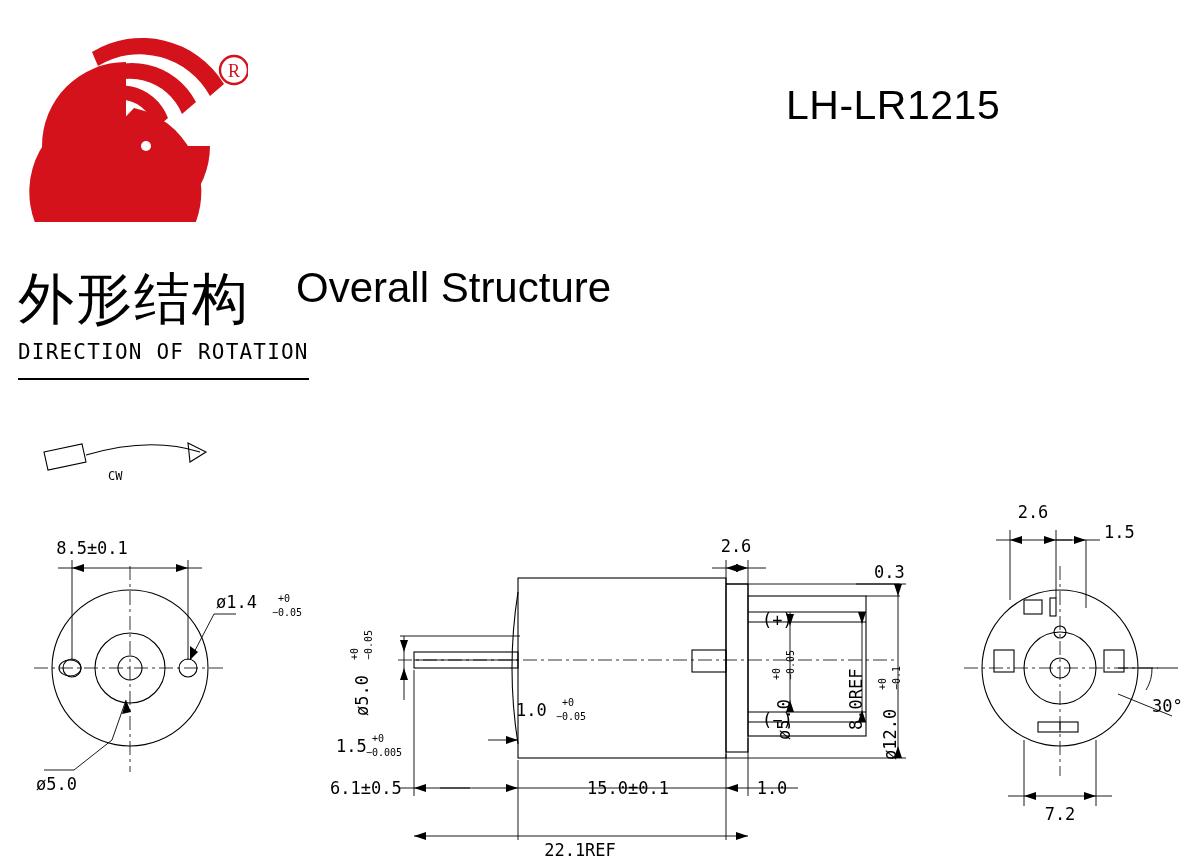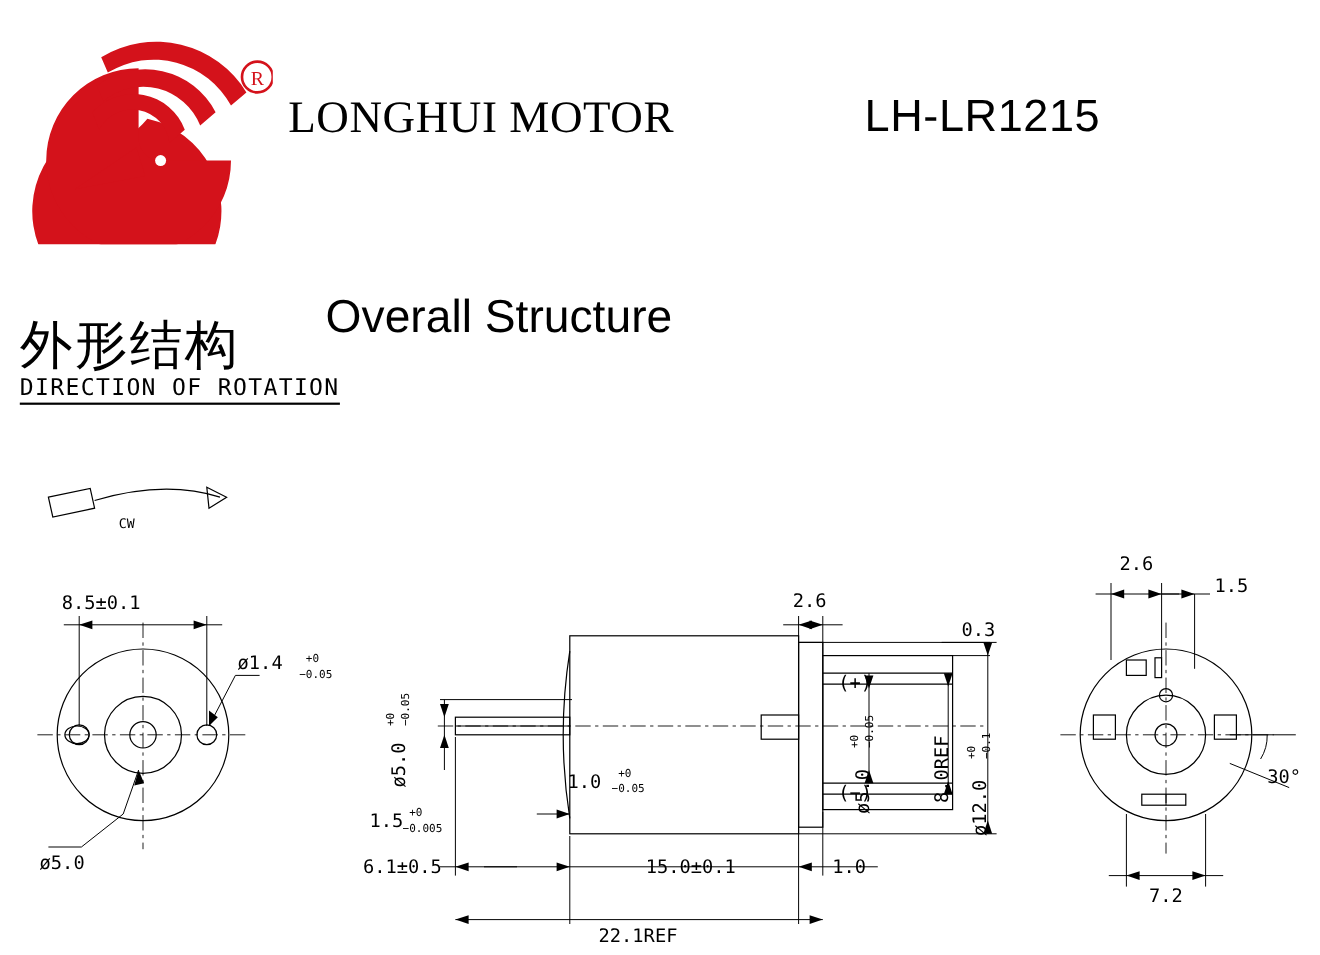--- a/index.html
+++ b/index.html
@@ -46,42 +46,41 @@
     letter-spacing: 0.5px;
     white-space: nowrap;
     text-align: center;
   }
 
   .title-cn {
     position: absolute;
     left: 18px;
     top: 262px;
     font-family: Liberation Serif, serif;
-    font-size: 48px;
+    font-size: 56px;
     letter-spacing: 2px;
     white-space: nowrap;
-    margin-top: 20px;
   }
   .title-en {
     position: absolute;
     left: 296px;
     top: 264px;
     font-family: "Liberation Sans", sans-serif;
     font-size: 42px;
     white-space: nowrap;
   }
   .subtitle {
     position: absolute;
     left: 18px;
     top: 340px;
     font-family: "DejaVu Sans Mono", monospace;
     font-size: 21px;
     letter-spacing: 1.2px;
     border-bottom: 2px solid #000;
-    padding-bottom: 2px;
+    padding-bottom: 14px;
     white-space: nowrap;
   }
 
   
   svg.dwg {
     position: absolute;
     left: 0;
     top: 0;
     width: 1200px;
     height: 868px;
@@ -132,21 +131,20 @@
         <path d="M96 112 L40 150 L104 138 Z"></path>
       </g>
       <circle cx="118" cy="124" r="5" fill="#ffffff"></circle>
       <g>
         <circle cx="206" cy="48" r="14" fill="none" stroke="#d4121b" stroke-width="2.4"></circle>
         <text x="206" y="55" text-anchor="middle" font-family="Liberation Serif, serif" font-size="18" fill="#d4121b">R</text>
       </g>
     </svg>
   </div>
 
-  <div class="brand">LONGHUI MOTOR</div>
   <div class="model">LH-LR1215</div>
 
   <div class="title-cn">外形结构</div>
   <div class="title-en">Overall  Structure</div>
   <div class="subtitle">DIRECTION OF ROTATION</div>
 
   <svg class="dwg" viewBox="0 0 1200 868">
 
     <g>
       <path class="ln" d="M44 452 L82 444 L86 462 L48 470 Z"></path>

